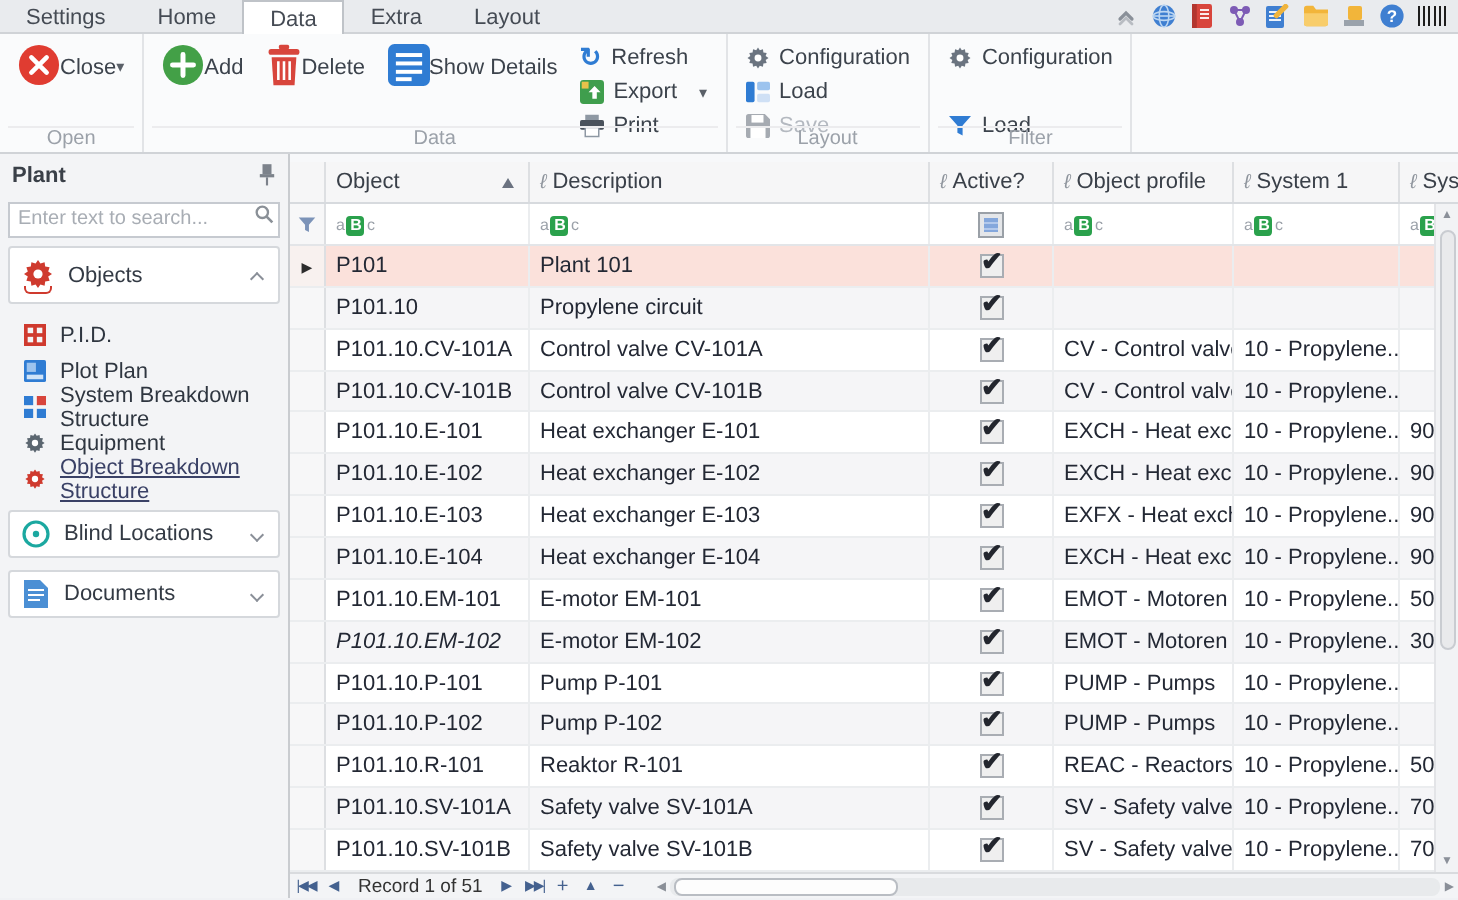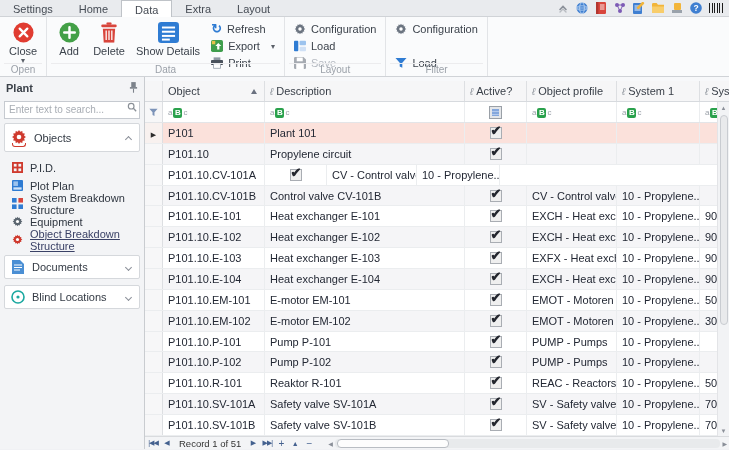--- a/index.html
+++ b/index.html
@@ -13,21 +13,21 @@
   .rtab.active{background:#fff;border:1px solid #bfc3c8;border-bottom:none;margin-bottom:-1px;}
   .titlebar-icons{margin-left:auto;display:flex;align-items:center;gap:7px;padding-right:6px;}
   .titlebar-icons svg{width:12px;height:12px;}
   .barcode{width:14px;height:10px;background:repeating-linear-gradient(90deg,#1d1d1d 0 1px,transparent 1px 2.6px);}
 
   
   .ribbon{height:60px;background:#fafbfc;border-bottom:1px solid #d0d3d7;display:flex;font-size:11px;color:#3c434c;}
   .rgroup{display:flex;flex-direction:column;position:relative;border-right:1px solid #e2e4e7;padding:3px 5px 13px;}
   .rgroup-label{position:absolute;left:4px;right:4px;bottom:1px;text-align:center;font-size:10px;color:#9ba1a9;border-top:1px solid #ececee;}
   .rgroup-body{display:flex;gap:3px;flex:1;align-items:flex-start;}
-  .bigbtn{display:flex;flex-direction:column;align-items:center;padding:2px 4px 0;min-width:34px;border-radius:2px;}
+  .bigbtn{display:flex;flex-direction:row;align-items:center;padding:2px 4px 0;min-width:34px;border-radius:2px;}
   .bigbtn svg{width:21px;height:21px;margin-bottom:2px;}
   .bigbtn .blabel{white-space:nowrap;}
   .drop{font-size:8px;color:#5a6068;line-height:7px;}
   .drop::after{content:"\25BE";}
   .smallcol{display:flex;flex-direction:column;justify-content:space-between;padding:1px 2px;height:52px;}
   .smallbtn{display:flex;align-items:center;gap:5px;height:16px;padding:0 2px;white-space:nowrap;}
   .smallbtn svg{width:12px;height:12px;}
   .smallbtn .drop{margin-left:6px;}
   .smallbtn.disabled{color:#b4b9c0;}
   .refresh-glyph{color:#2f7cd3;font-size:13px;font-weight:bold;line-height:12px;}
@@ -505,34 +505,34 @@
             <svg width="11" height="11" style="color: rgb(207, 58, 46);">
               <use href="#sym-gear"></use>
             </svg>
           </span>
           <span class="slabel">Object Breakdown Structure</span>
         </div>
       </div>
     <div style="display:flex;flex-direction:column;gap:6px;">
         <div class="card">
           <span>
+            <svg width="14" height="14" style="color: rgb(27, 168, 160);">
+              <use href="#sym-cdot"></use>
+            </svg>
+          </span>
+          <span class="card-label">Blind Locations</span>
+          <span class="chev"></span>
+        </div>
+        <div class="card">
+          <span>
             <svg width="14" height="14">
               <use href="#sym-doc"></use>
             </svg>
           </span>
           <span class="card-label">Documents</span>
-          <span class="chev"></span>
-        </div>
-        <div class="card">
-          <span>
-            <svg width="14" height="14" style="color: rgb(27, 168, 160);">
-              <use href="#sym-cdot"></use>
-            </svg>
-          </span>
-          <span class="card-label">Blind Locations</span>
           <span class="chev"></span>
         </div>
       </div>
   </div>
 
   <div class="gridwrap">
     <div class="gtop"></div>
     <div class="ghead">
         <div class="ghc ind"></div>
         <div class="ghc" style="width: 102px; gap: 46px;">
@@ -626,20 +626,21 @@
           <div class="gc center" style="width: 62px;">
             <span class="cb checked"></span>
           </div>
           <div class="gc" style="width: 90px;"></div>
           <div class="gc" style="width: 83px;"></div>
           <div class="gc last"></div>
         </div>
         <div class="grow">
           <div class="gc ind"></div>
           <div class="gc" style="width: 102px;">P101.10.CV-101A</div>
+          <div class="gc" style="width: 200px;">Control valve CV-101A</div>
           <div class="gc center" style="width: 62px;">
             <span class="cb checked"></span>
           </div>
           <div class="gc" style="width: 90px;">CV - Control valve</div>
           <div class="gc" style="width: 83px;">10 - Propylene...</div>
           <div class="gc last"></div>
         </div>
         <div class="grow">
           <div class="gc ind"></div>
           <div class="gc" style="width: 102px;">P101.10.CV-101B</div>
@@ -701,21 +702,21 @@
           <div class="gc" style="width: 200px;">E-motor EM-101</div>
           <div class="gc center" style="width: 62px;">
             <span class="cb checked"></span>
           </div>
           <div class="gc" style="width: 90px;">EMOT - Motoren</div>
           <div class="gc" style="width: 83px;">10 - Propylene...</div>
           <div class="gc last">50</div>
         </div>
         <div class="grow">
           <div class="gc ind"></div>
-          <div class="gc" style="width: 102px;">P101.10.EM-102</div>
+          <div class="gc" style="width: 102px; font-style: italic;">P101.10.EM-102</div>
           <div class="gc" style="width: 200px;">E-motor EM-102</div>
           <div class="gc center" style="width: 62px;">
             <span class="cb checked"></span>
           </div>
           <div class="gc" style="width: 90px;">EMOT - Motoren</div>
           <div class="gc" style="width: 83px;">10 - Propylene...</div>
           <div class="gc last">30</div>
         </div>
         <div class="grow">
           <div class="gc ind"></div>

